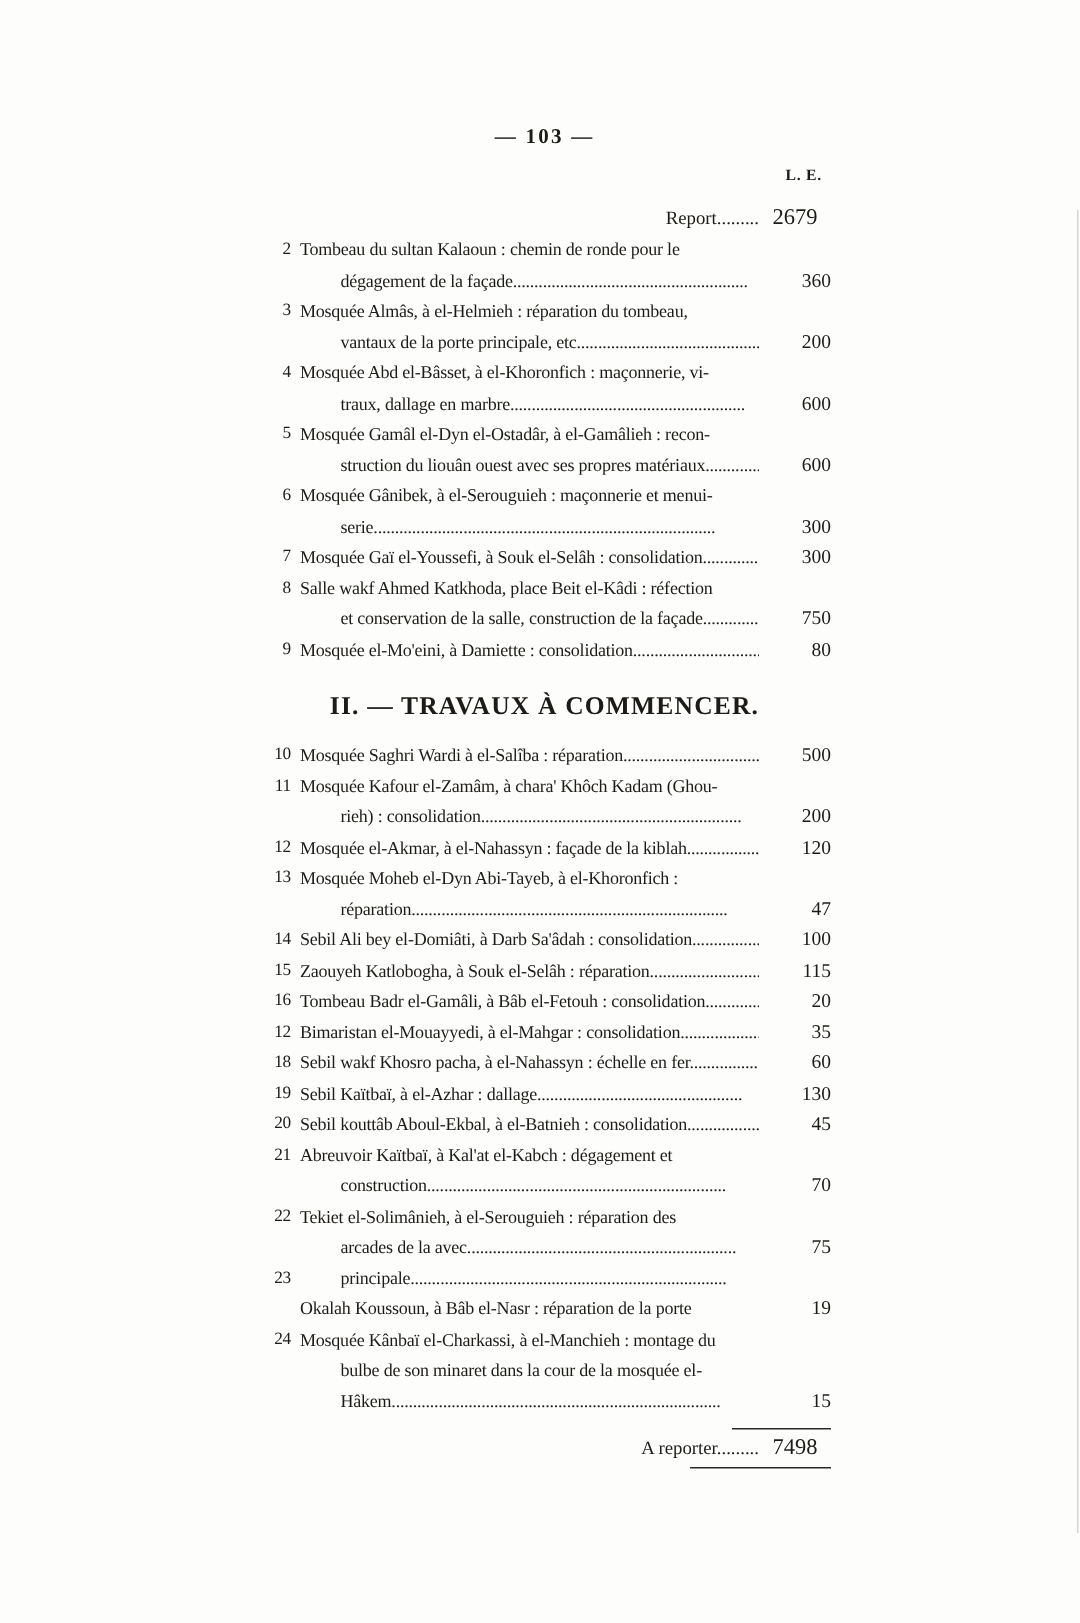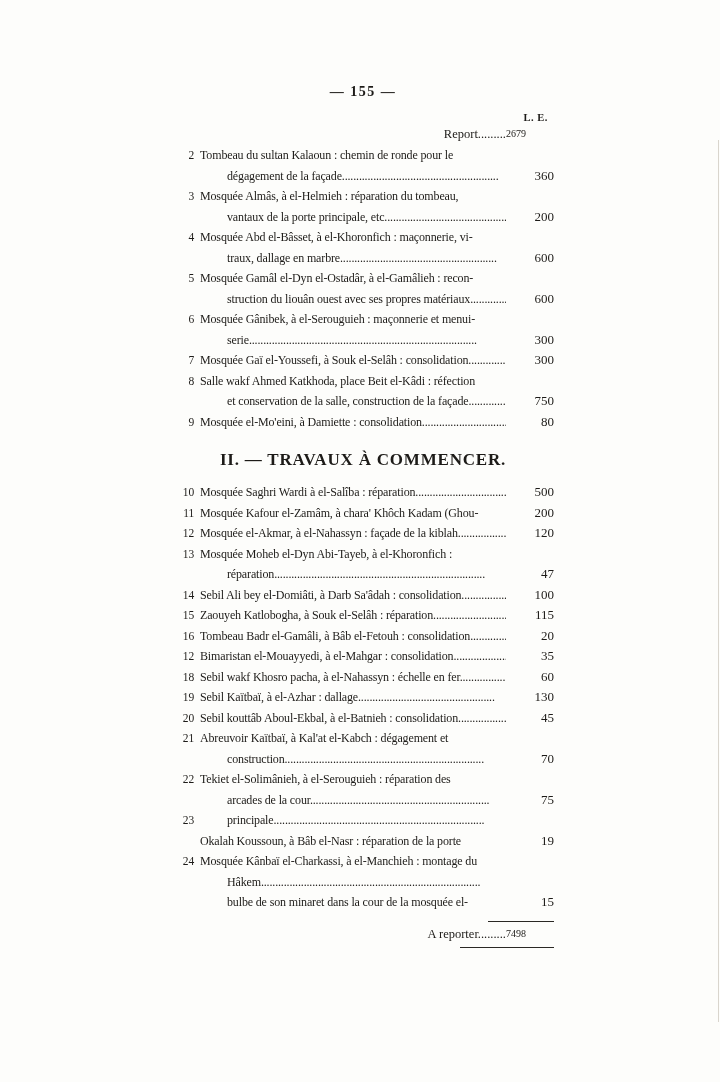--- a/index.html
+++ b/index.html
@@ -13,27 +13,27 @@
   .page{position:relative;width:720px;height:1082px;background:#fdfdfb;}
   .scan-edge{position:absolute;right:1px;top:140px;bottom:60px;width:1px;background:#d9d5cd;}
   .content{position:absolute;left:172px;top:84px;width:382px;}
 
   .page-number{
     text-align:center;font-weight:bold;font-size:14px;
     letter-spacing:1.5px;margin-bottom:12px;
   }
   .currency-header{
     text-align:right;font-weight:bold;font-size:10.5px;
-    letter-spacing:0.5px;padding-right:6px;margin-bottom:1px;
+    letter-spacing:0.5px;padding-right:6px;margin-bottom:12px;
   }
   .report-row,.carry-row{
     display:flex;justify-content:flex-end;
     font-size:12.5px;line-height:20px;
   }
-  .report-row .amount,.carry-row .amount{flex:none;width:48px;text-align:left;font-size:10px;}
+  .report-row .amount,.carry-row .amount{flex:none;width:48px;text-align:center;font-size:15px;}
 
   .entries{margin-top:1px;}
   .entry{display:flex;font-size:12px;line-height:20.5px;letter-spacing:-0.15px;}
   .entry .num{flex:none;width:22px;text-align:right;padding-right:6px;font-size:11.5px;}
   .entry .text{flex:1;min-width:0;}
   .entry .line{display:block;white-space:nowrap;overflow:hidden;}
   .entry .line.cont{padding-left:27px;}
   .entry .amount{flex:none;width:48px;text-align:right;align-self:flex-end;font-size:13px;letter-spacing:0;}
 
   .section-heading{
@@ -45,21 +45,21 @@
   .rule-above{width:66px;margin-left:auto;border-top:1.4px solid #2a2824;margin-bottom:2px;}
   .rule-below{width:94px;margin-left:auto;border-top:1.4px solid #2a2824;margin-top:3px;}
 </style>
 </head>
 <body>
 
 <div class="page">
   <div class="scan-edge"></div>
   <div class="content">
 
-    <div class="page-number">— 155 —</div>
+    <div class="page-number">— 103 —</div>
 
     <div class="currency-header">L. E.</div>
 
     <div class="report-row">
       <span>Report.........</span>
       <span class="amount">2679</span>
     </div>
 
     <div class="entries" id="list1">
         <div class="entry">
@@ -133,20 +133,21 @@
           <span class="num">10</span>
           <span class="text">
             <span class="line">Mosquée Saghri Wardi à el-Salîba : réparation..................................</span>
           </span>
           <span class="amount">500</span>
         </div>
         <div class="entry">
           <span class="num">11</span>
           <span class="text">
             <span class="line">Mosquée Kafour el-Zamâm, à chara' Khôch Kadam (Ghou-</span>
+            <span class="line cont">rieh) : consolidation.............................................................</span>
           </span>
           <span class="amount">200</span>
         </div>
         <div class="entry">
           <span class="num">12</span>
           <span class="text">
             <span class="line">Mosquée el-Akmar, à el-Nahassyn : façade de la kiblah........................</span>
           </span>
           <span class="amount">120</span>
         </div>
@@ -212,38 +213,38 @@
           <span class="text">
             <span class="line">Abreuvoir Kaïtbaï, à Kal'at el-Kabch : dégagement et</span>
             <span class="line cont">construction......................................................................</span>
           </span>
           <span class="amount">70</span>
         </div>
         <div class="entry">
           <span class="num">22</span>
           <span class="text">
             <span class="line">Tekiet el-Solimânieh, à el-Serouguieh : réparation des</span>
-            <span class="line cont">arcades de la cour...............................................................</span>
+            <span class="line cont">arcades de la avec...............................................................</span>
           </span>
           <span class="amount">75</span>
         </div>
         <div class="entry">
           <span class="num">23</span>
           <span class="text">
             <span class="line cont">principale..........................................................................</span>
             <span class="line">Okalah Koussoun, à Bâb el-Nasr : réparation de la porte</span>
           </span>
           <span class="amount">19</span>
         </div>
         <div class="entry">
           <span class="num">24</span>
           <span class="text">
             <span class="line">Mosquée Kânbaï el-Charkassi, à el-Manchieh : montage du</span>
+            <span class="line cont">bulbe de son minaret dans la cour de la mosquée el-</span>
             <span class="line cont">Hâkem.............................................................................</span>
-            <span class="line cont">bulbe de son minaret dans la cour de la mosquée el-</span>
           </span>
           <span class="amount">15</span>
         </div>
       </div>
 
     <div class="total-block">
       <div class="rule-above"></div>
       <div class="carry-row">
         <span>A reporter.........</span>
         <span class="amount">7498</span>

